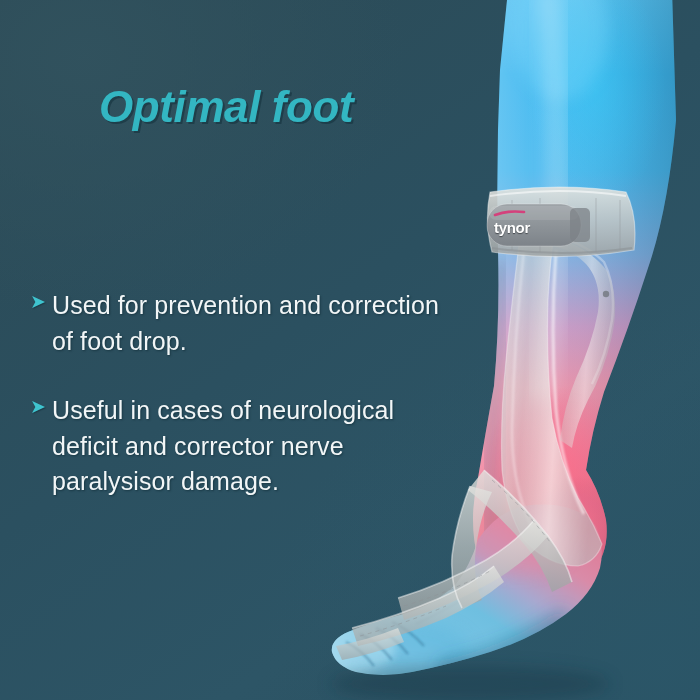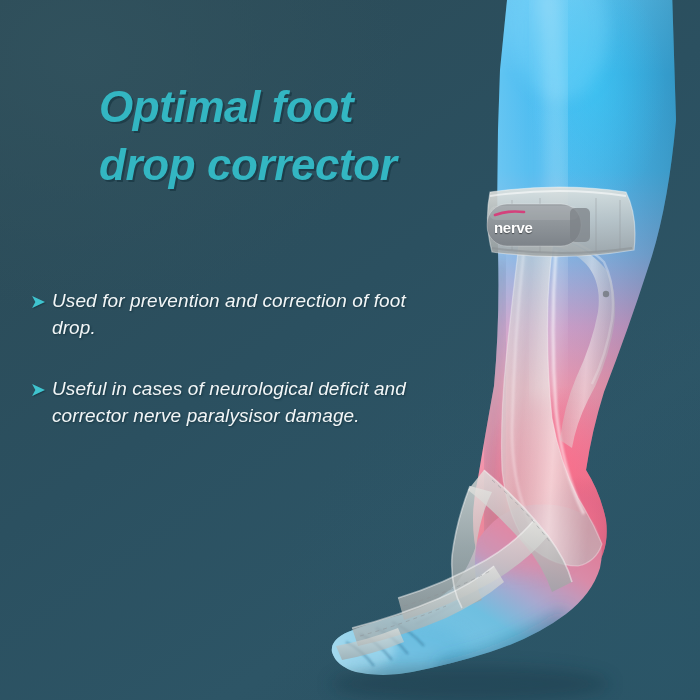--- a/index.html
+++ b/index.html
@@ -35,25 +35,24 @@
   .bullet .mark{
     flex:0 0 auto;
     width:22px;margin-top:4px;
     color:#3fc4cf;
     font-size:19px;line-height:1;
     text-shadow:1px 1px 1px rgba(15,42,52,.5);
   }
   .bullet .btext{
     flex:1 1 auto;
     color:#f2f6f7;
-    font-size:19px;
+    font-size:25px;
     line-height:1.42;
     letter-spacing:.1px;
     text-shadow:1px 1px 2px rgba(14,40,50,.6);
-    font-style:italic;
   }
 
   
   .art{position:absolute;left:0;top:0;width:700px;height:700px;z-index:10;}
   .art svg{display:block;width:700px;height:700px;}
 </style>
 </head>
 <body>
 
 <div class="stage">
@@ -270,27 +269,26 @@
         </g>
       </g>
 
       <ellipse cx="470" cy="684" rx="140" ry="18" fill="#12323f" opacity="0.35" filter="url(#soft8)"></ellipse>
     </svg>
   </div>
 
   <div style="position:absolute;left:494px;top:219px;z-index:20;
               color:#ffffff;font-family:'Liberation Sans',sans-serif;
               font-weight:bold;font-size:15px;letter-spacing:-0.3px;
-              text-shadow:0 1px 1px rgba(40,44,48,.7);">nerve</div>
+              text-shadow:0 1px 1px rgba(40,44,48,.7);">tynor</div>
 
   <div class="copy">
 
     <div class="headline">
       <span>Optimal foot</span>
-      <span class="l2">drop corrector</span>
     </div>
 
     <div class="bullets">
 
       <div class="bullet">
         <span class="mark">➤</span>
         <span class="btext">Used for prevention and correction of foot drop.</span>
       </div>
 
       <div class="bullet">

